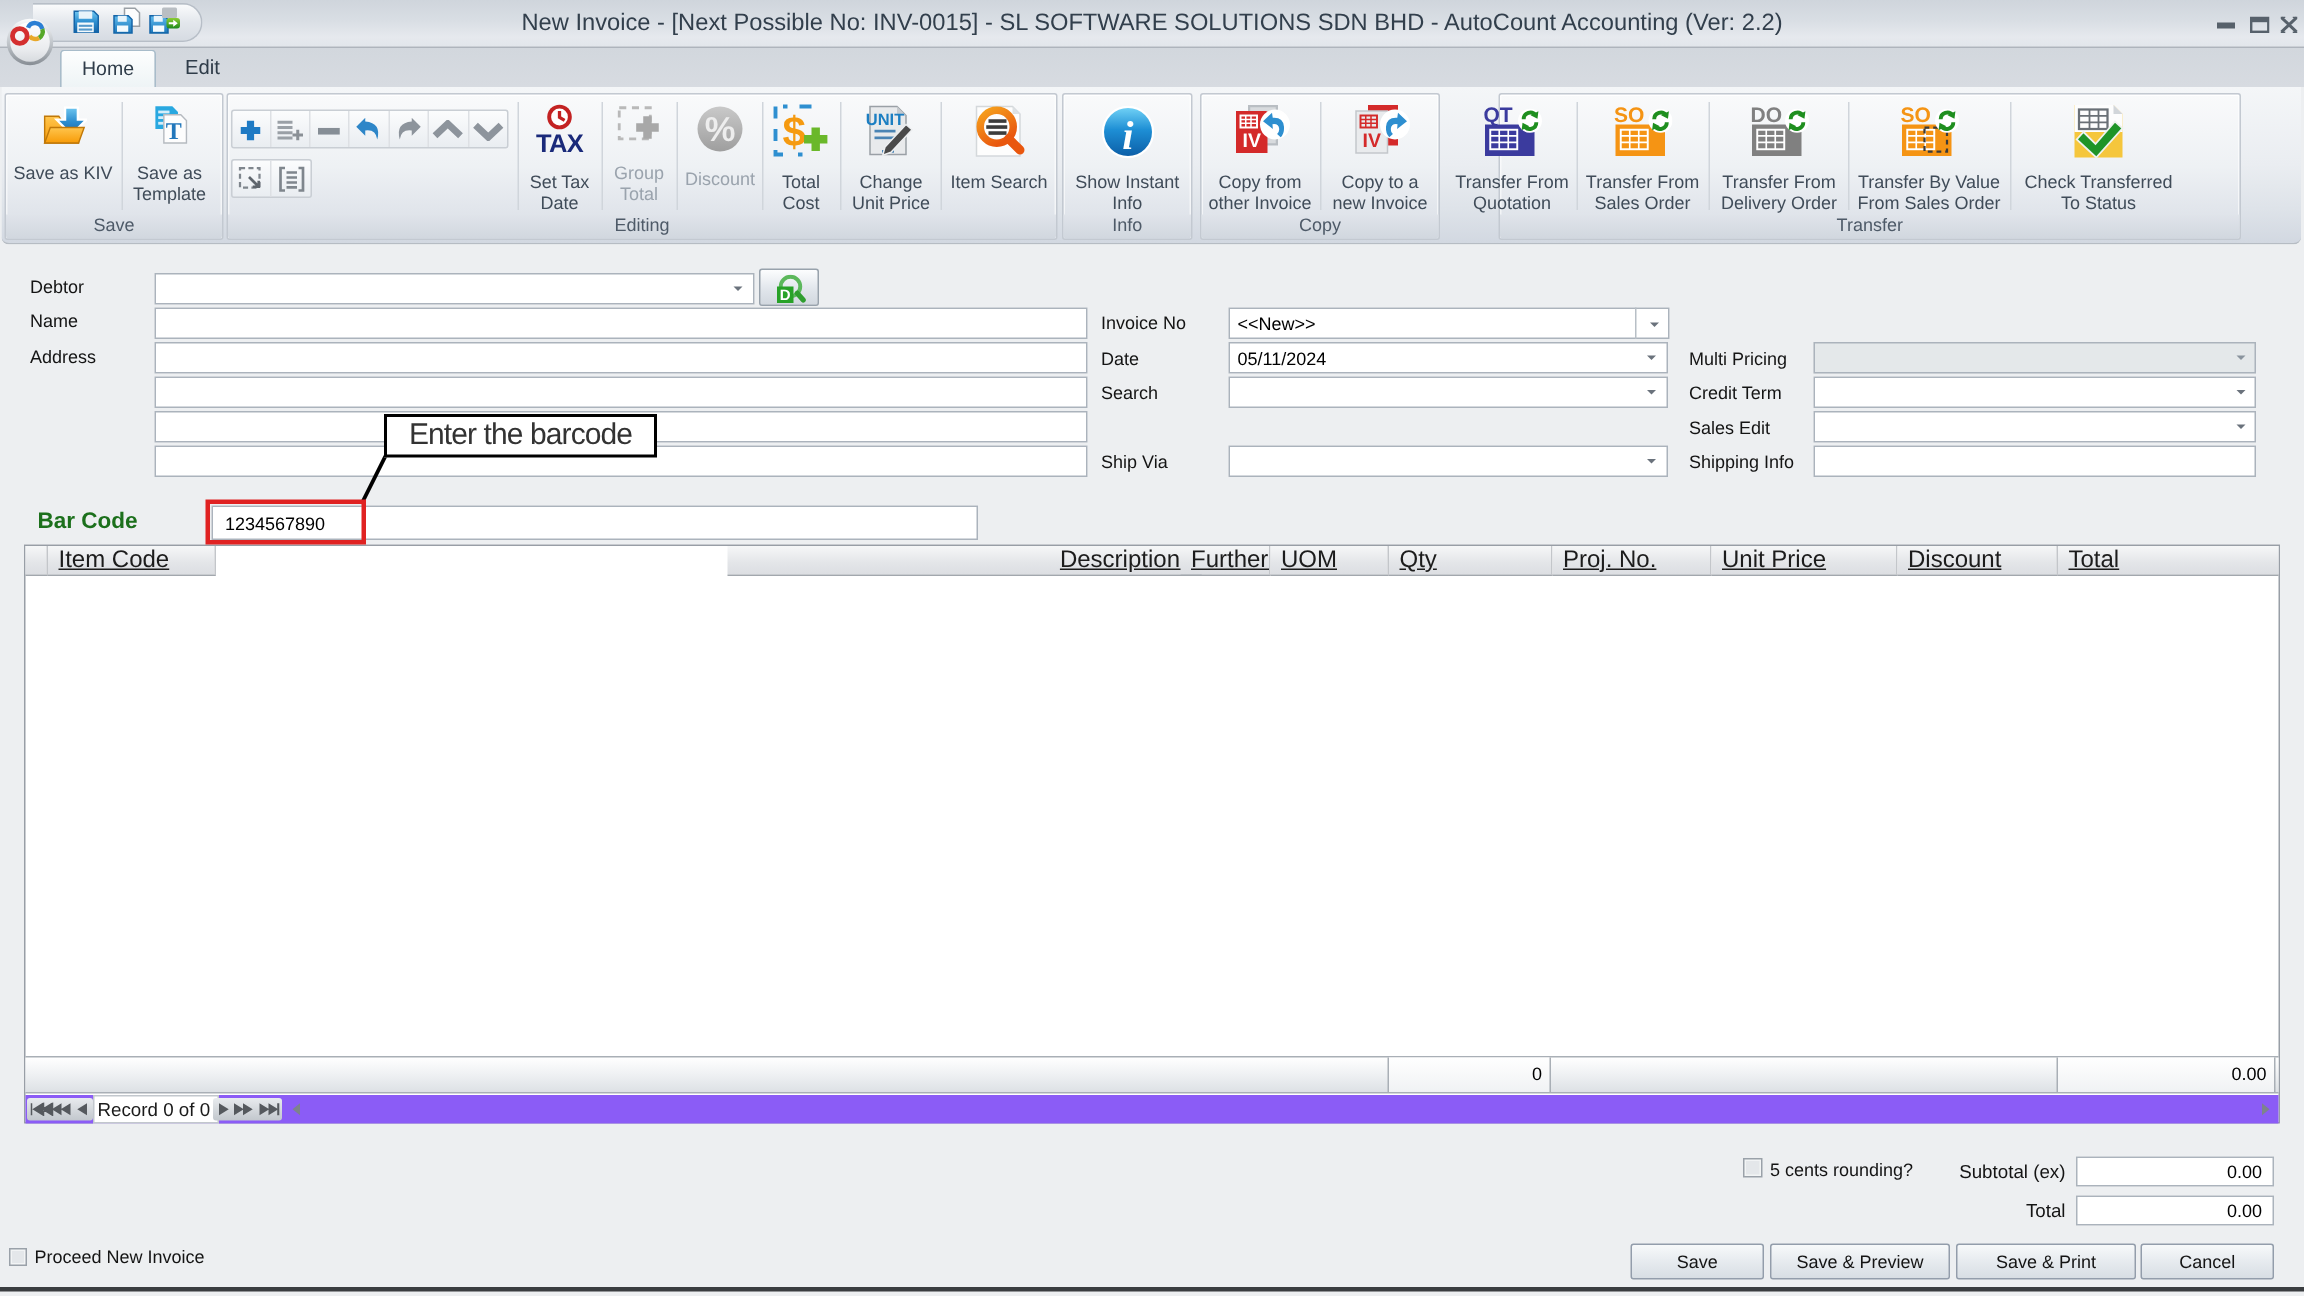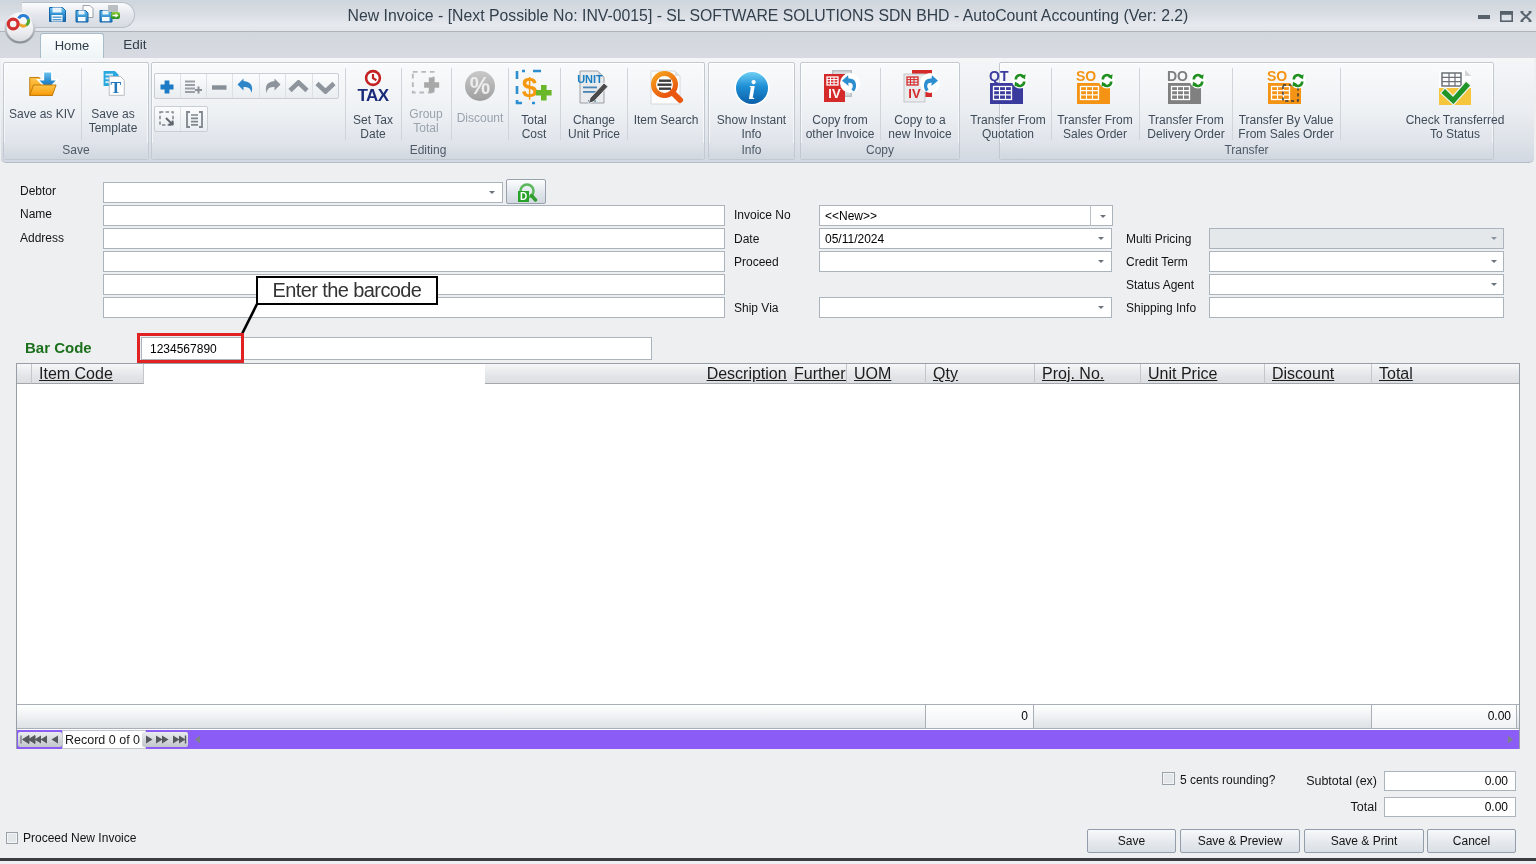--- a/index.html
+++ b/index.html
@@ -408,21 +408,21 @@
     <path d="M5.5 21.6 h18 M5.5 25.9 h18 M11.5 17.5 v13 M17.5 17.5 v13" stroke="#fff" stroke-width="1.1"></path>
     <rect x="17" y="16" width="15" height="16" fill="none" stroke="#3a3a3a" stroke-width="1.5" stroke-dasharray="3.2 2.6"></rect>
     <circle cx="32" cy="11.5" r="8" fill="#fff"></circle>
     <path d="M27.8 10.5 a4.4 4.4 0 0 1 8 -2.6" fill="none" stroke="#1f8f1f" stroke-width="2.6"></path>
     <path d="M37.6 5.2 l-0.6 5 -4.6 -2.4 z" fill="#1f8f1f"></path>
     <path d="M36.2 12.5 a4.4 4.4 0 0 1 -8 2.6" fill="none" stroke="#1f8f1f" stroke-width="2.6"></path>
     <path d="M26.4 17.8 l0.6 -5 4.6 2.4 z" fill="#1f8f1f"></path>
   </svg>
   <div class="blabel">Transfer By Value<br>From Sales Order</div>
 </div>
-<div class="bigbtn abs" style="left:1397px;top:62px;width:116px;">
+<div class="bigbtn abs" style="left:1341px;top:62px;width:116px;">
   <svg class="bicon" width="38" height="38" viewBox="0 0 38 38" style="width:38px;height:38px">
     <path d="M3 1 h26 l6 6 v29 h-32 z" fill="#f5c63c"></path>
     <path d="M3 1 h26 l6 6 v12 h-32 z" fill="#fdfdfd"></path>
     <path d="M29 1 l6 6 h-6 z" fill="#d2d6da"></path>
     <rect x="6" y="4" width="19" height="13" fill="none" stroke="#6a7076" stroke-width="1.5"></rect>
     <path d="M6 8.3 h19 M6 12.6 h19 M13 4 v13 M19 4 v13" stroke="#6a7076" stroke-width="1.2"></path>
     <path d="M9 19 l8 8 13 -15 5 4.5 -17.5 19.5 -13 -12 z" fill="#1f9427" stroke="#eef2ee" stroke-width="1.2"></path>
   </svg>
   <div class="blabel">Check Transferred<br>To Status</div>
 </div>
@@ -441,35 +441,35 @@
   </svg>
 </div>
 <div class="abs field" style="left:103px;top:205px;width:622px;height:21px;"></div>
 <div class="abs field" style="left:103px;top:228px;width:622px;height:21px;"></div>
 <div class="abs field" style="left:103px;top:251px;width:622px;height:21px;"></div>
 <div class="abs field" style="left:103px;top:274px;width:622px;height:21px;"></div>
 <div class="abs field" style="left:103px;top:297px;width:622px;height:21px;"></div>
 
 <div class="abs flabel" style="left:734px;top:208px;">Invoice No</div>
 <div class="abs flabel" style="left:734px;top:232px;">Date</div>
-<div class="abs flabel" style="left:734px;top:255px;">Proceed</div>
+<div class="abs flabel" style="left:734px;top:255px;">Search</div>
 <div class="abs flabel" style="left:734px;top:301px;">Ship Via</div>
 <div class="abs field" style="left:819px;top:205px;width:294px;height:21px;font-size:12px;line-height:20px;padding-left:5px;">&lt;&lt;New&gt;&gt;</div>
 <div class="abs" style="left:1090px;top:205px;width:1px;height:21px;background:#b8bfc6;"></div>
 <div class="combo-arrow abs" style="left:1100px;top:215px;"></div>
 <div class="abs field" style="left:819px;top:228px;width:293px;height:21px;font-size:12px;line-height:20px;padding-left:5px;">05/11/2024</div>
 <div class="combo-arrow abs" style="left:1098px;top:237px;"></div>
 <div class="abs field" style="left:819px;top:251px;width:293px;height:21px;"></div>
 <div class="combo-arrow abs" style="left:1098px;top:260px;"></div>
 <div class="abs field" style="left:819px;top:297px;width:293px;height:21px;"></div>
 <div class="combo-arrow abs" style="left:1098px;top:306px;"></div>
 
 <div class="abs flabel" style="left:1126px;top:232px;">Multi Pricing</div>
 <div class="abs flabel" style="left:1126px;top:255px;">Credit Term</div>
-<div class="abs flabel" style="left:1126px;top:278px;">Status Agent</div>
+<div class="abs flabel" style="left:1126px;top:278px;">Sales Edit</div>
 <div class="abs flabel" style="left:1126px;top:301px;">Shipping Info</div>
 <div class="abs field" style="left:1209px;top:228px;width:295px;height:21px;background:#e4e8ea;"></div>
 <div class="combo-arrow abs" style="left:1491px;top:237px;border-top-color:#8a949e;"></div>
 <div class="abs field" style="left:1209px;top:251px;width:295px;height:21px;"></div>
 <div class="combo-arrow abs" style="left:1491px;top:260px;"></div>
 <div class="abs field" style="left:1209px;top:274px;width:295px;height:21px;"></div>
 <div class="combo-arrow abs" style="left:1491px;top:283px;"></div>
 <div class="abs field" style="left:1209px;top:297px;width:295px;height:21px;"></div>
 
 <div class="abs" style="left:256px;top:276px;width:182px;height:29px;border:2px solid #000;background:#fff;text-align:center;font-size:20px;letter-spacing:-0.6px;line-height:25px;color:#333;z-index:5;">Enter the barcode</div>

